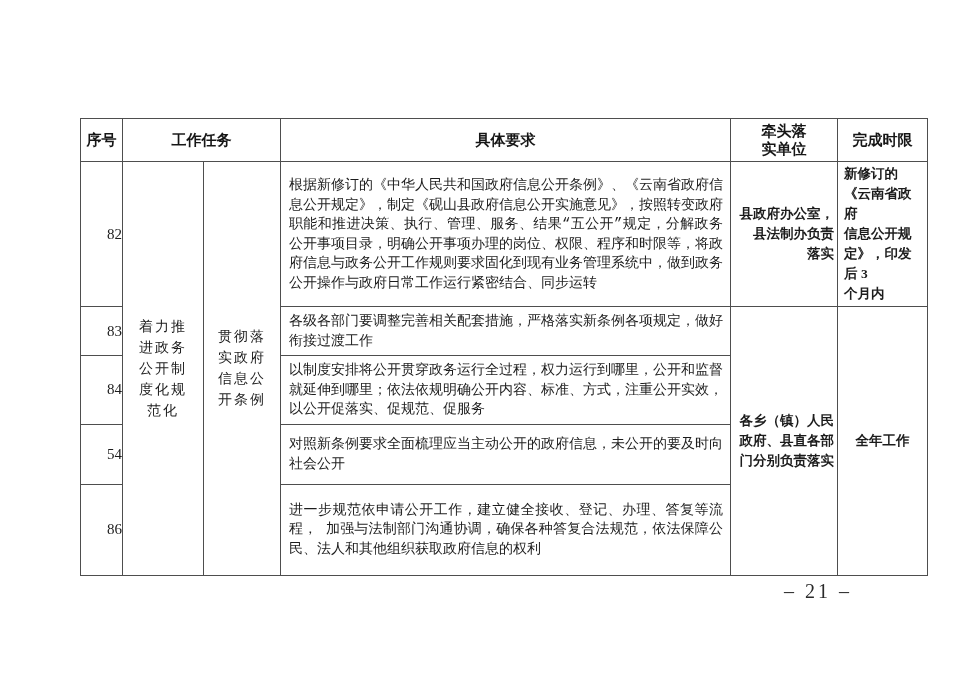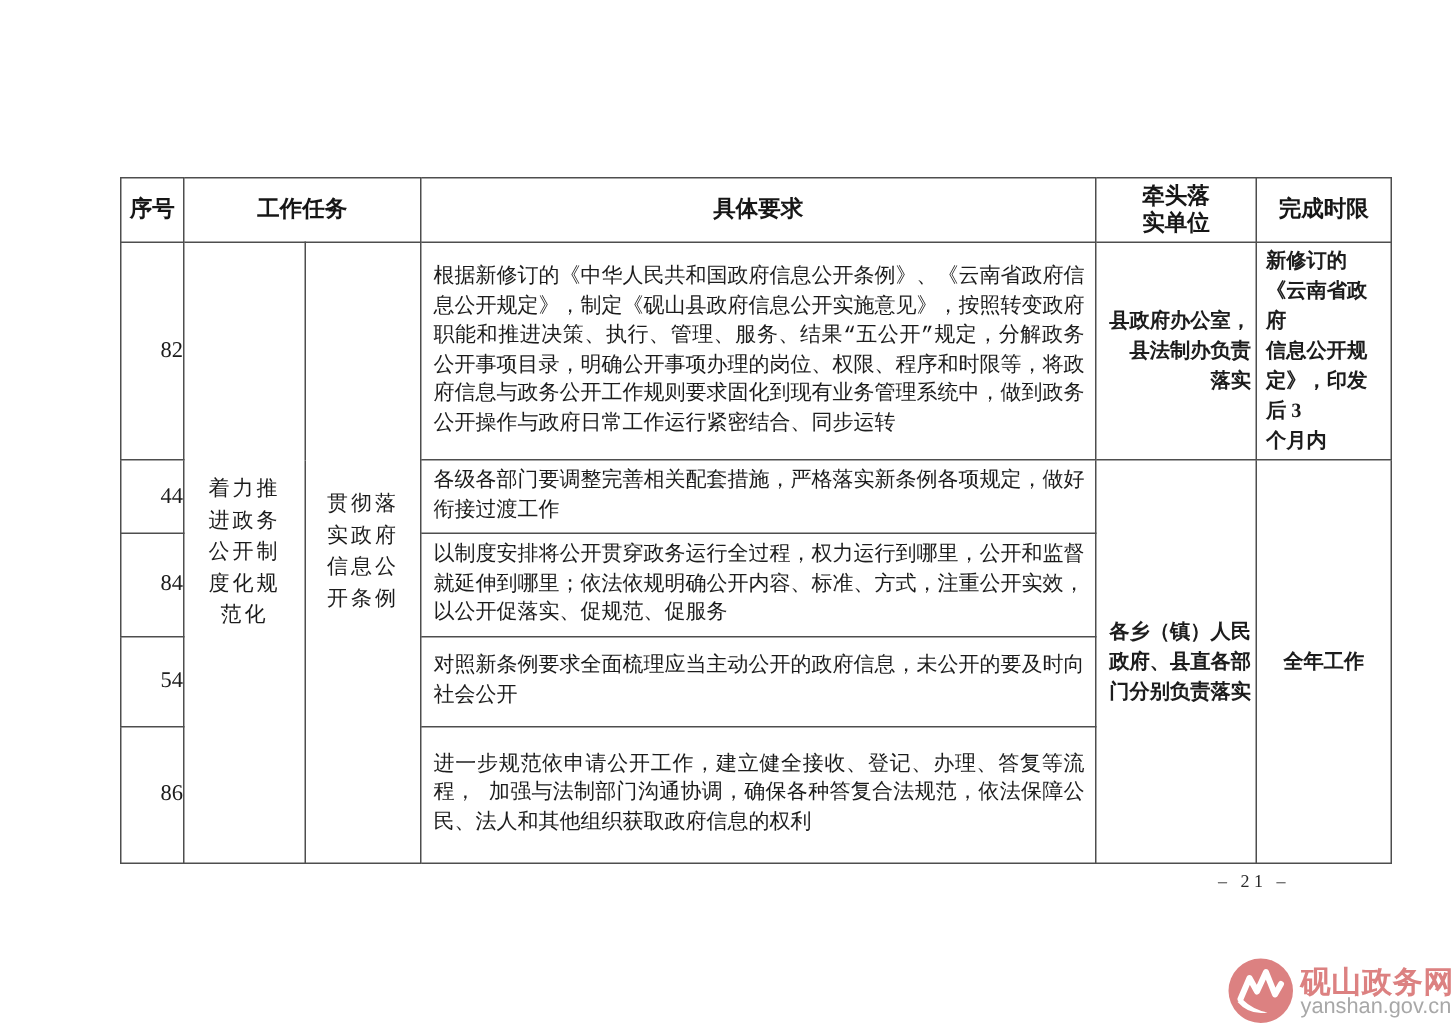--- a/index.html
+++ b/index.html
@@ -72,23 +72,23 @@
     font-size: 13.5px;
     line-height: 20px;
     padding: 2px 4px 2px 6px;
     font-weight: bold;
   }
   td.cell-deadline.center { text-align: center; padding: 2px 3px; }
   .pre { white-space: pre-line; }
 
   .page-number {
     position: absolute;
-    left: 812px;
+    left: 784px;
     top: 580px;
-    font-size: 12px;
+    font-size: 20px;
     letter-spacing: 3px;
     color: #2a2a2a;
     font-family: "Liberation Serif", serif;
   }
 
   .site-logo { position: absolute; left: 819px; top: 637px; width: 145px; height: 46px; }
   .logo-circle {
     position: absolute; left: 0; top: 2px;
     width: 43px; height: 43px;
     border-radius: 50%;
@@ -139,21 +139,21 @@
       <td class="cell-lead pre">县政府办公室，
 县法制办负责
 落实</td>
       <td class="cell-deadline pre">新修订的
 《云南省政府
 信息公开规
 定》，印发后 3
 个月内</td>
     </tr>
     <tr class="h-r83">
-      <td class="cell-index">44</td>
+      <td class="cell-index">83</td>
       <td class="cell-req">各级各部门要调整完善相关配套措施，严格落实新条例各项规定，做好衔接过渡工作</td>
       <td class="cell-lead" rowspan="4">各乡（镇）人民政府、县直各部门分别负责落实</td>
       <td class="cell-deadline center" rowspan="4">全年工作</td>
     </tr>
     <tr class="h-r84">
       <td class="cell-index">84</td>
       <td class="cell-req">以制度安排将公开贯穿政务运行全过程，权力运行到哪里，公开和监督就延伸到哪里；依法依规明确公开内容、标准、方式，注重公开实效，以公开促落实、促规范、促服务</td>
     </tr>
     <tr class="h-r85">
       <td class="cell-index">54</td>
@@ -161,24 +161,14 @@
     </tr>
     <tr class="h-r86">
       <td class="cell-index">86</td>
       <td class="cell-req">进一步规范依申请公开工作，建立健全接收、登记、办理、答复等流程， 加强与法制部门沟通协调，确保各种答复合法规范，依法保障公民、法人和其他组织获取政府信息的权利</td>
     </tr>
   </tbody>
     </table>
 
   <div class="page-number">– 21 –</div>
 
-  <div class="site-logo">
-    <div class="logo-circle" id="logo-circle" style="background: rgb(220, 129, 129);">
-      <svg width="43" height="43" viewBox="0 0 43 43">
-        <path d="M8 27 L14 13 L19 22 L25 9 L31 24 L35 17" fill="none" stroke="#ffffff" stroke-width="4" stroke-linecap="round" stroke-linejoin="round"></path>
-        <path d="M6 29 Q14 38 26 36 Q16 34 9 27 Z" fill="#ffffff"></path>
-      </svg>
-    </div>
-    <div class="logo-text-cn" id="logo-text-cn" style="color: rgb(220, 129, 129);">砚山政务网</div>
-    <div class="logo-text-url" id="logo-text-url" style="color: rgb(168, 168, 168);">yanshan.gov.cn</div>
-  </div>
 
 </div>
 
 </body></html>

